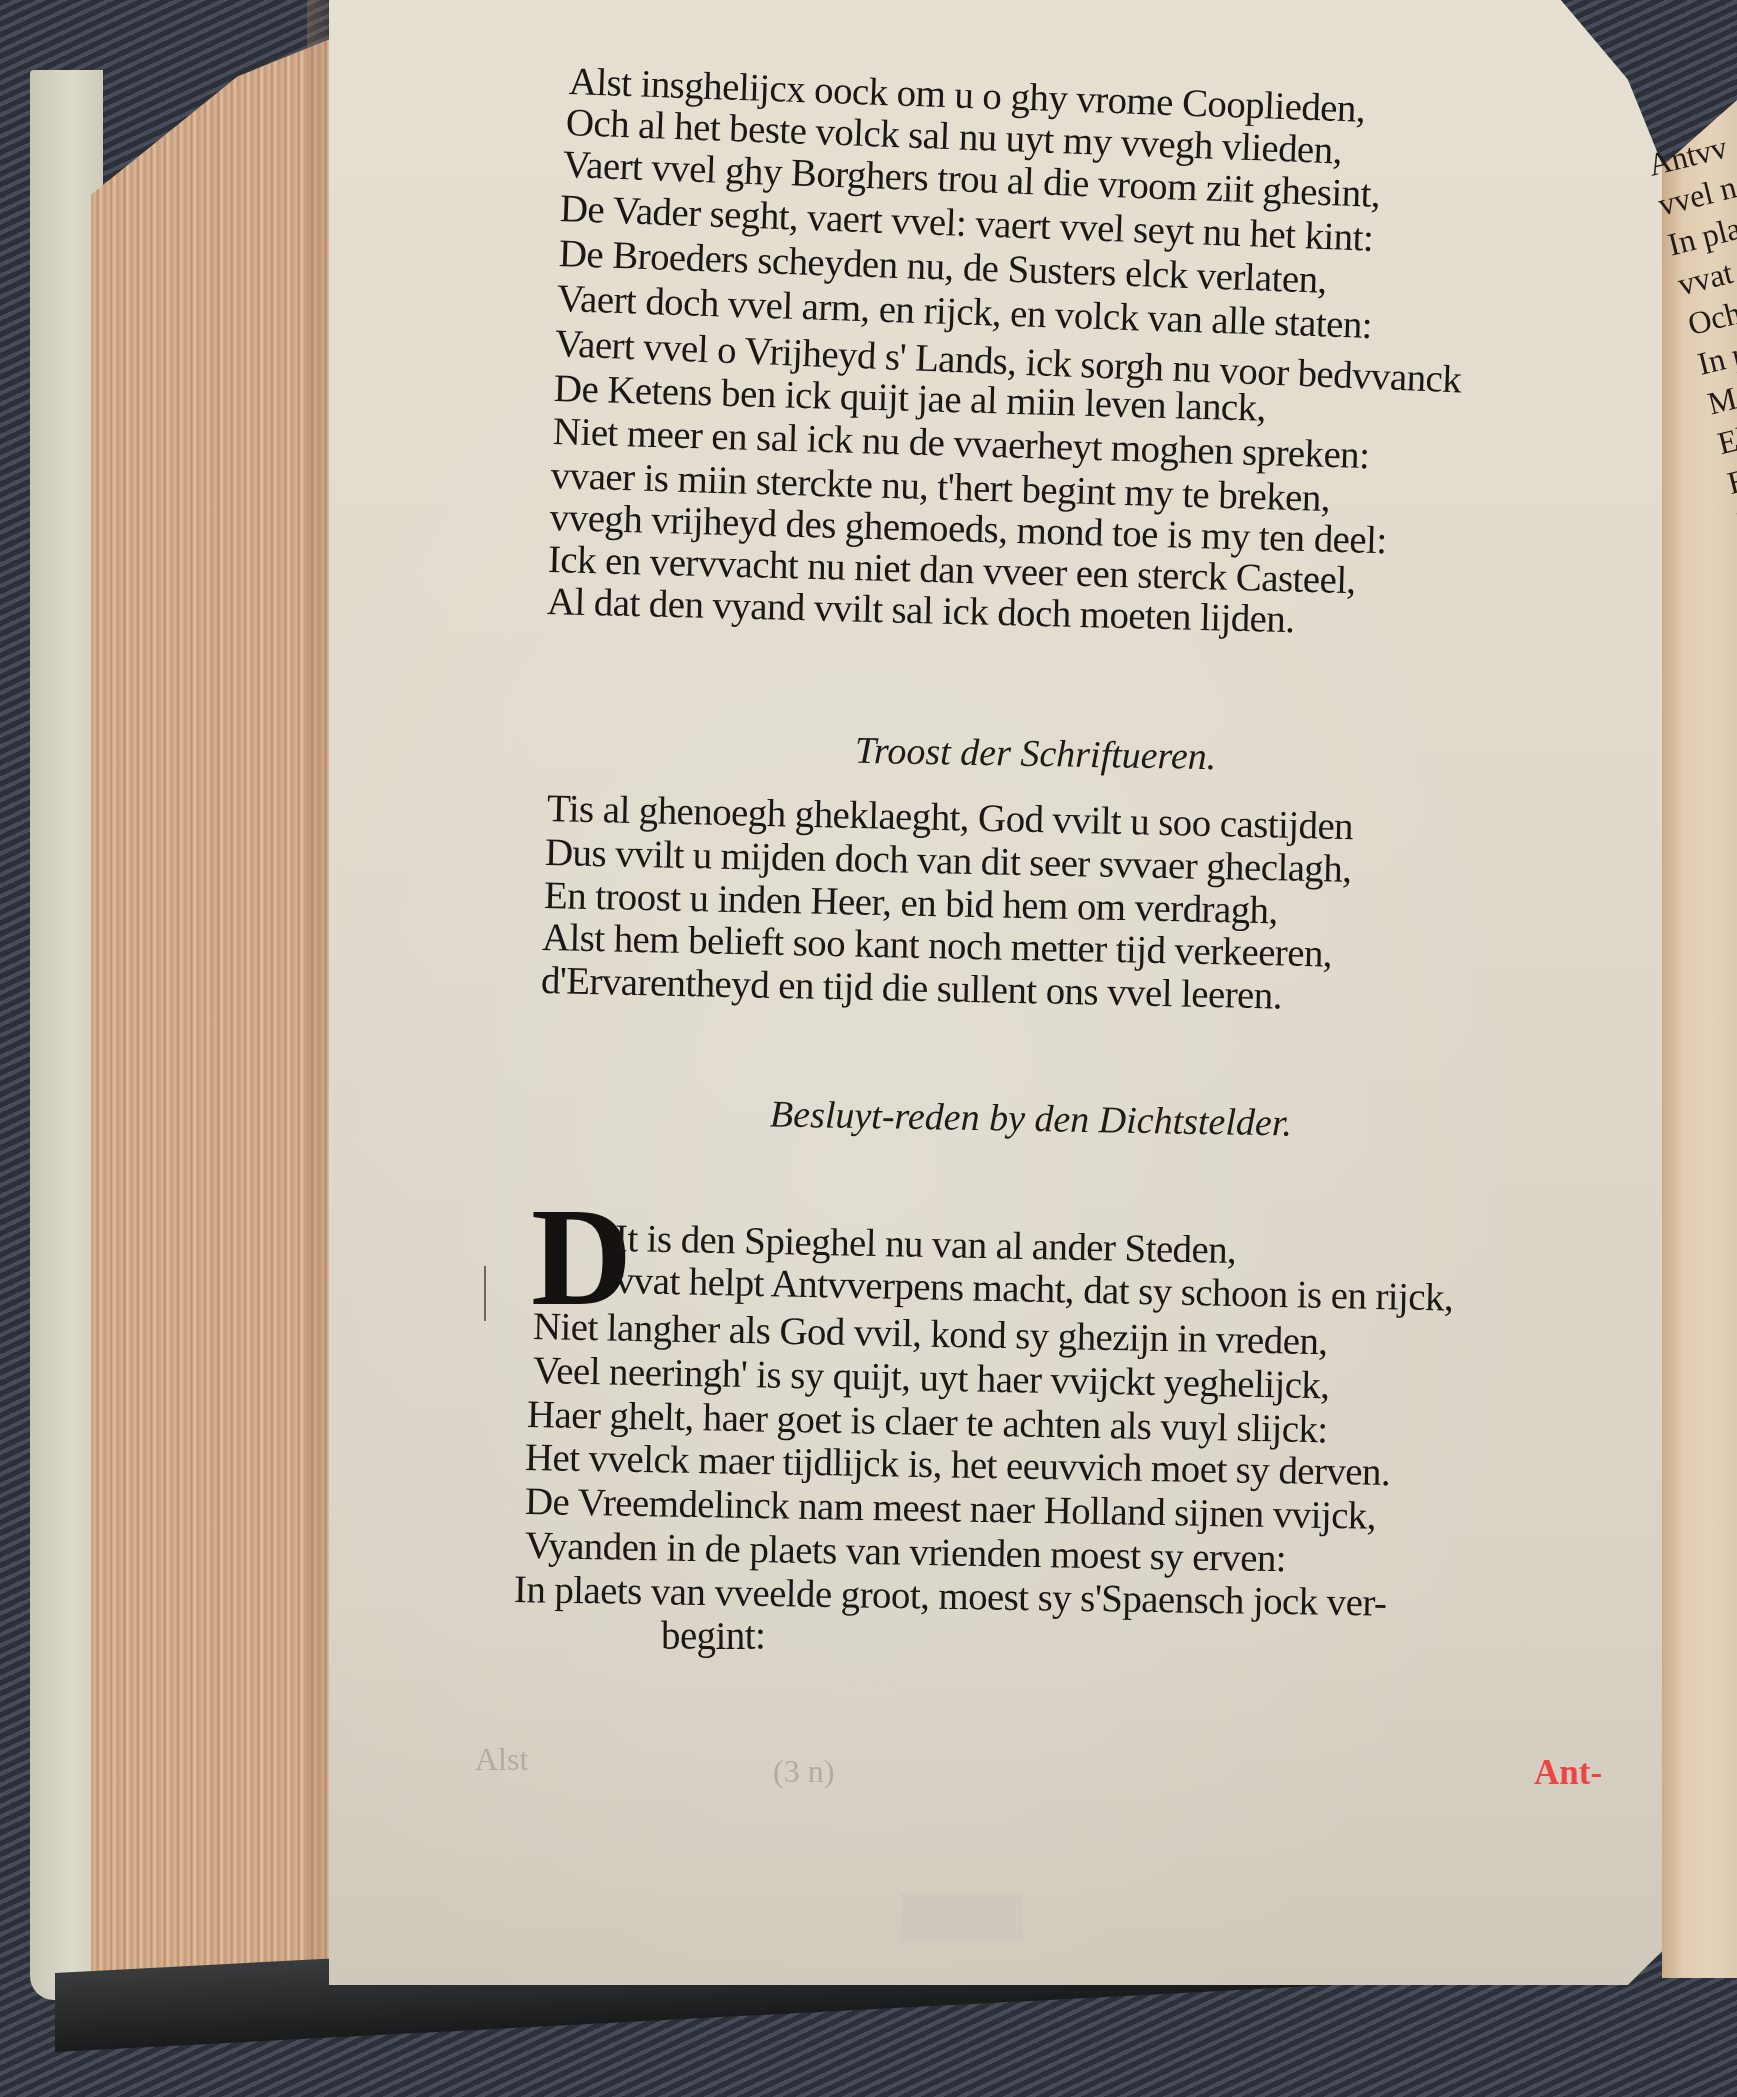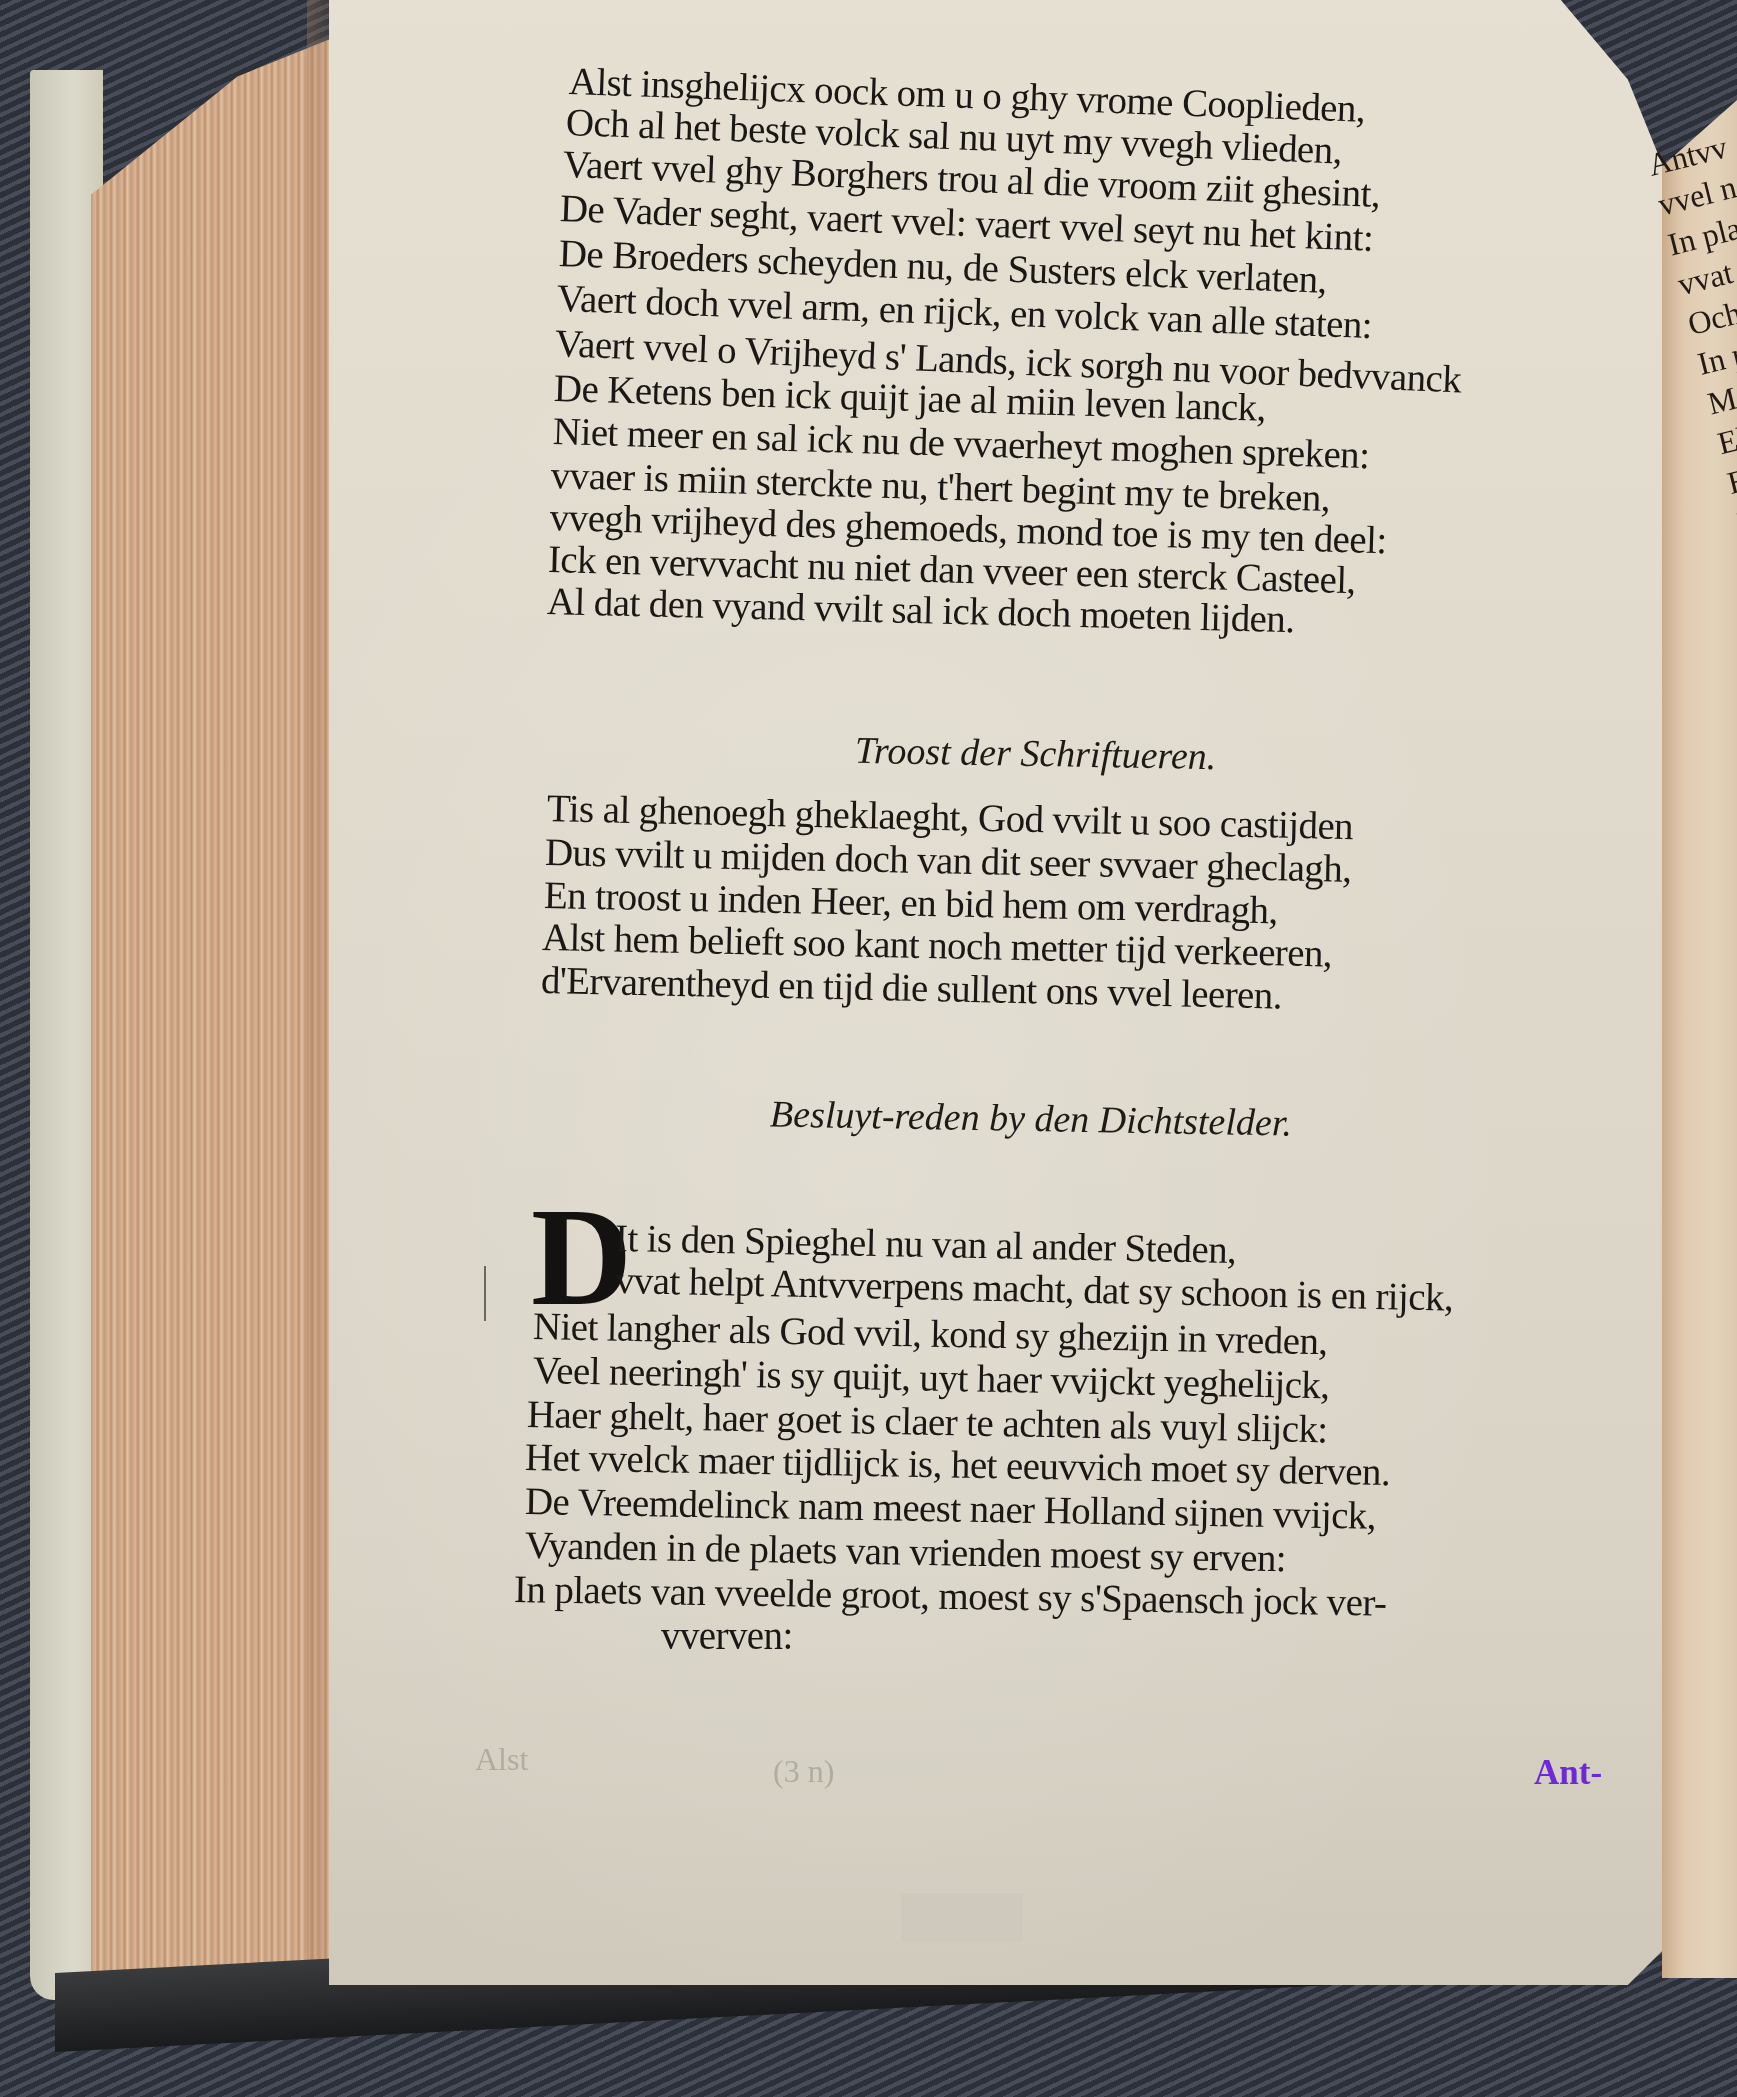--- a/index.html
+++ b/index.html
@@ -61,21 +61,21 @@
     font-style:italic; font-size:38px;
   }
   .dropcap {
     position:absolute; left:531px; top:1196px;
     font-size:140px; line-height:122px; color:#141210; font-weight:bold;
   }
   .margin-mark {
     position:absolute; left:484px; top:1266px; width:1.8px; height:55px; background:#6b665e;
   }
   .catchword {
-    position:absolute; left:1534px; top:1753px; font-size:35px; color:#6d28d9; font-weight:bold;
+    position:absolute; left:1534px; top:1753px; font-size:35px; color:#ef4444; font-weight:bold;
   }
   .showthrough {
     position:absolute; color:rgba(80,74,66,0.28); font-size:32px; white-space:nowrap;text-align:right;
   }
   .patch {
     position:absolute; left:901px; top:1893px; width:122px; height:49px;
     background:#cfc9bd;
   }
 </style>
 </head>
@@ -132,21 +132,21 @@
   <div class="margin-mark"></div>
   <div class="line" style="left:615px;top:1215px;transform:rotate(1.1deg);">It is den Spieghel nu van al ander Steden,</div>
   <div class="line" style="left:615px;top:1257px;transform:rotate(1.2deg);">vvat helpt Antvverpens macht, dat sy schoon is en rijck,</div>
   <div class="line" style="left:533px;top:1303px;transform:rotate(1.1deg);">Niet langher als God vvil, kond sy ghezijn in vreden,</div>
   <div class="line" style="left:533px;top:1347px;transform:rotate(1.1deg);">Veel neeringh' is sy quijt, uyt haer vvijckt yeghelijck,</div>
   <div class="line" style="left:527px;top:1391px;transform:rotate(1.1deg);">Haer ghelt, haer goet is claer te achten als vuyl slijck:</div>
   <div class="line" style="left:525px;top:1434px;transform:rotate(1.0deg);">Het vvelck maer tijdlijck is, het eeuvvich moet sy derven.</div>
   <div class="line" style="left:525px;top:1478px;transform:rotate(1.0deg);">De Vreemdelinck nam meest naer Holland sijnen vvijck,</div>
   <div class="line" style="left:525px;top:1522px;transform:rotate(1.0deg);">Vyanden in de plaets van vrienden moest sy erven:</div>
   <div class="line" style="left:514px;top:1566px;transform:rotate(0.9deg);">In plaets van vveelde groot, moest sy s'Spaensch jock ver-</div>
-  <div class="line" style="left:661px;top:1613px;">vverven:</div>
+  <div class="line" style="left:661px;top:1613px;">begint:</div>
 
   <div class="showthrough" style="left:475px;top:1741px;">Alst</div>
   <div class="showthrough" style="left:773px;top:1753px;">(3 n)</div>
 
   <div class="catchword">Ant-</div>
 </div>
 
 <div class="patch"></div>
 
 

